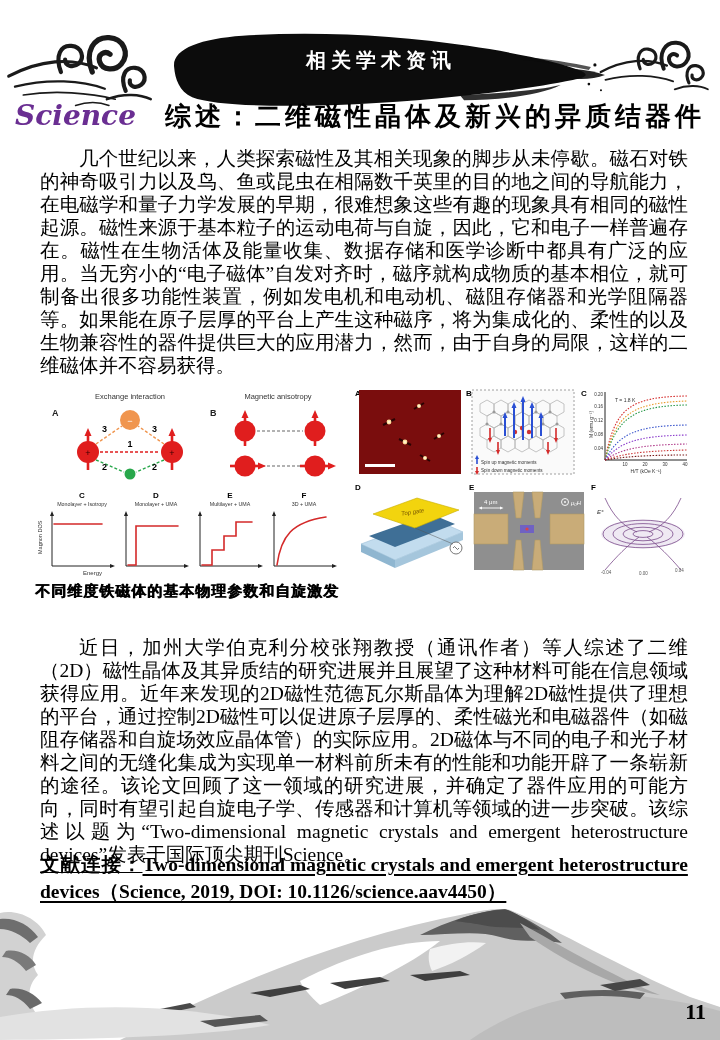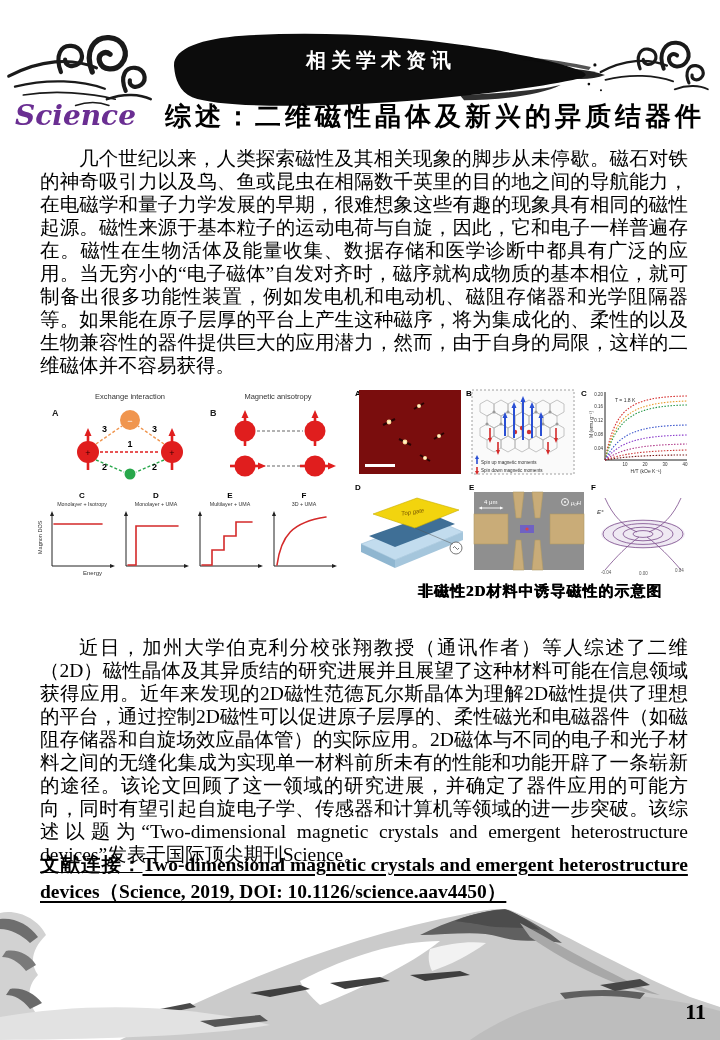--- a/index.html
+++ b/index.html
@@ -372,21 +372,21 @@
           <g font-size="4.5" fill="#555">
             <text x="248" y="188">-0.04</text>
             <text x="286" y="189">0.00</text>
             <text x="322" y="186">0.04</text>
           </g>
         </g>
       </svg>
     </figure>
   </div>
 
-  <div id="cap-right" class="caption">非磁性2D材料中诱导磁性的示意图</div>
+  <div id="cap-left" class="caption">不同维度铁磁体的基本物理参数和自旋激发</div>
 
   <p id="para2" class="body-text">
     <span>近日，加州大学伯克利分校张翔教授（通讯作者）等人综述了二维（2D）磁性晶体及其异质结的研究进展并且展望了这种材料可能在信息领域获得应用。近年来发现的2D磁性范德瓦尔斯晶体为理解2D磁性提供了理想的平台，通过控制2D磁性可以促进原子层厚的、柔性磁光和电磁器件（如磁阻存储器和自旋场效应晶体管）的实际应用。2D磁体与不同的电子和光子材料之间的无缝化集成为实现单一材料前所未有的性能和功能开辟了一条崭新的途径。该论文回顾了这一领域的研究进展，并确定了器件应用的可能方向，同时有望引起自旋电子学、传感器和计算机等领域的进一步突破。该综述以题为</span><span>“Two-dimensional magnetic crystals and emergent heterostructure devices”</span><span>发表于国际顶尖期刊Science。</span>
   </p>
 
   <p class="reference">
     <span class="ref-label">文献连接：</span><span class="ref-link">Two-dimensional magnetic crystals and emergent heterostructure devices（Science, 2019, DOI: 10.1126/science.aav4450）</span>
   </p>
 
   <svg class="mountain" viewBox="0 0 720 147" preserveAspectRatio="none">

